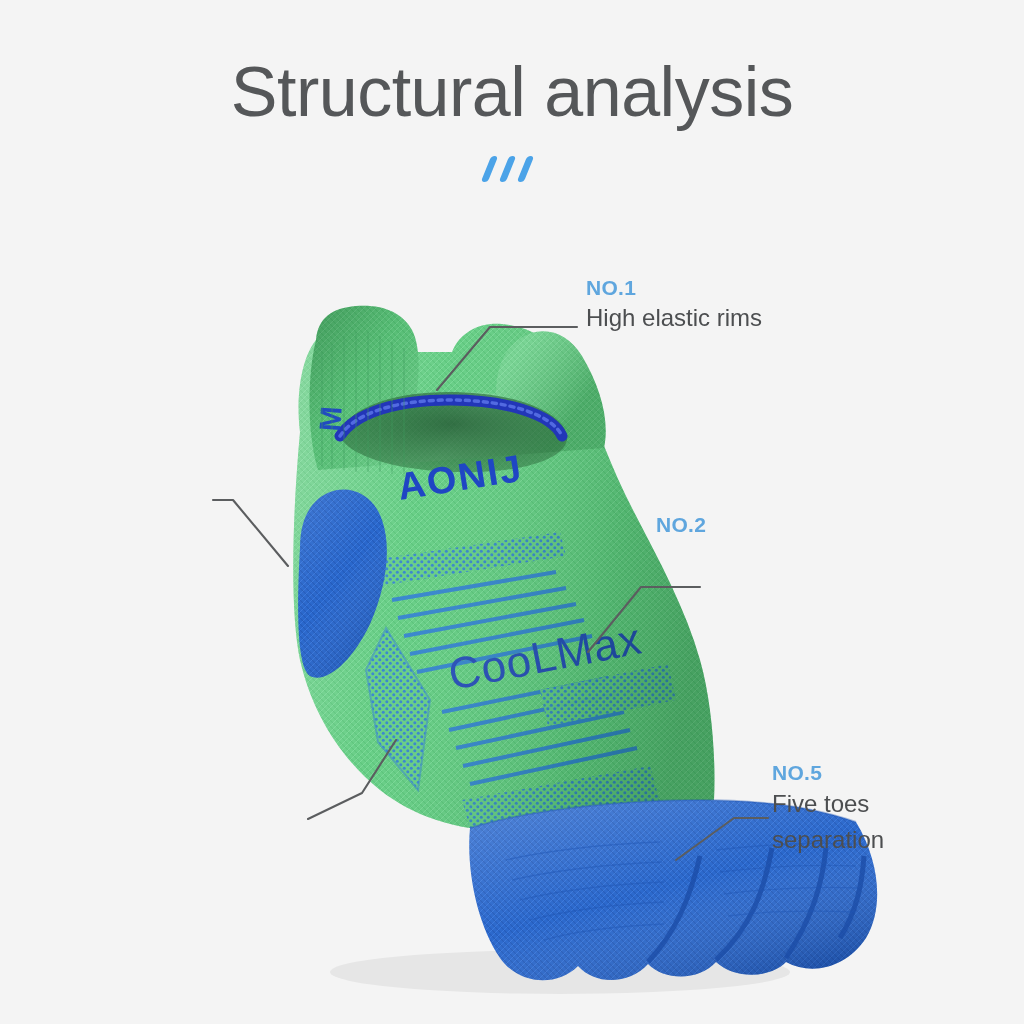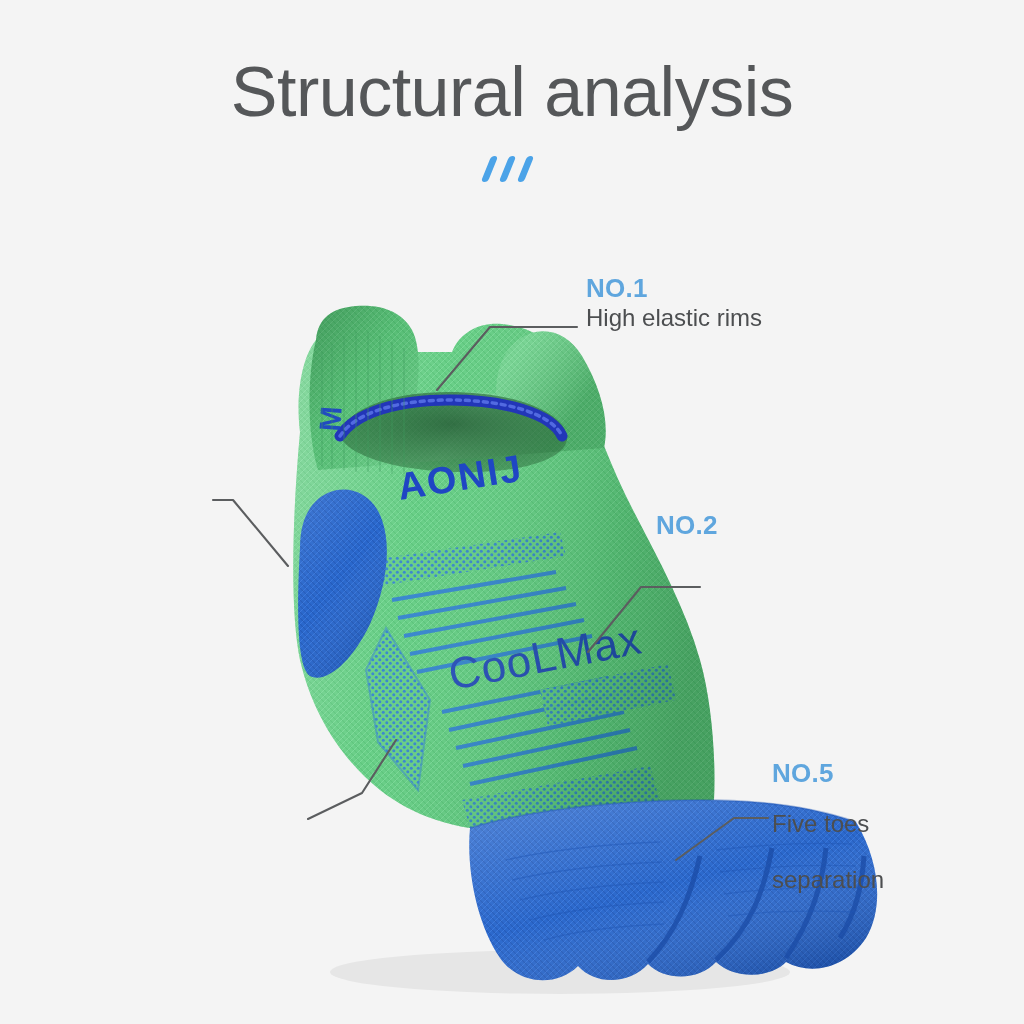--- a/index.html
+++ b/index.html
@@ -18,32 +18,32 @@
     letter-spacing:-0.5px;white-space:nowrap;
   }
   .slashes{position:absolute;left:482px;top:156px;width:60px;height:30px;}
   .slash{position:absolute;top:0;width:7px;height:26px;border-radius:4px;background:#4ba3e8;
          transform:skewX(-22deg);}
   .slash.s1{left:4px;} .slash.s2{left:22px;} .slash.s3{left:40px;}
 
   
   .callout{position:absolute;}
   .callout .no{
-    font-size:26px;font-weight:bold;color:#5fa6de;line-height:26px;
+    font-size:21px;font-weight:bold;color:#5fa6de;line-height:26px;
     letter-spacing:.3px;white-space:nowrap;
   }
   .callout .cap{
     font-size:24px;font-weight:400;color:#4c4e50;line-height:34px;white-space:nowrap;
   }
   .callout.c1{left:586px;top:275px;}
   .callout.c2{left:656px;top:512px;}
   .callout.c3{left:152px;top:420px;}
   .callout.c4{left:162px;top:748px;}
   .callout.c5{left:772px;top:760px;}
-  .callout.c5 .cap{line-height:36px;margin-top:20px;}
+  .callout.c5 .cap{line-height:36px;}
 
   
   #leaders{position:absolute;left:0;top:0;width:1024px;height:1024px;pointer-events:none;}
 
   
   #sock{position:absolute;left:0;top:0;width:1024px;height:1024px;}
 </style>
 </head>
 <body>
 

